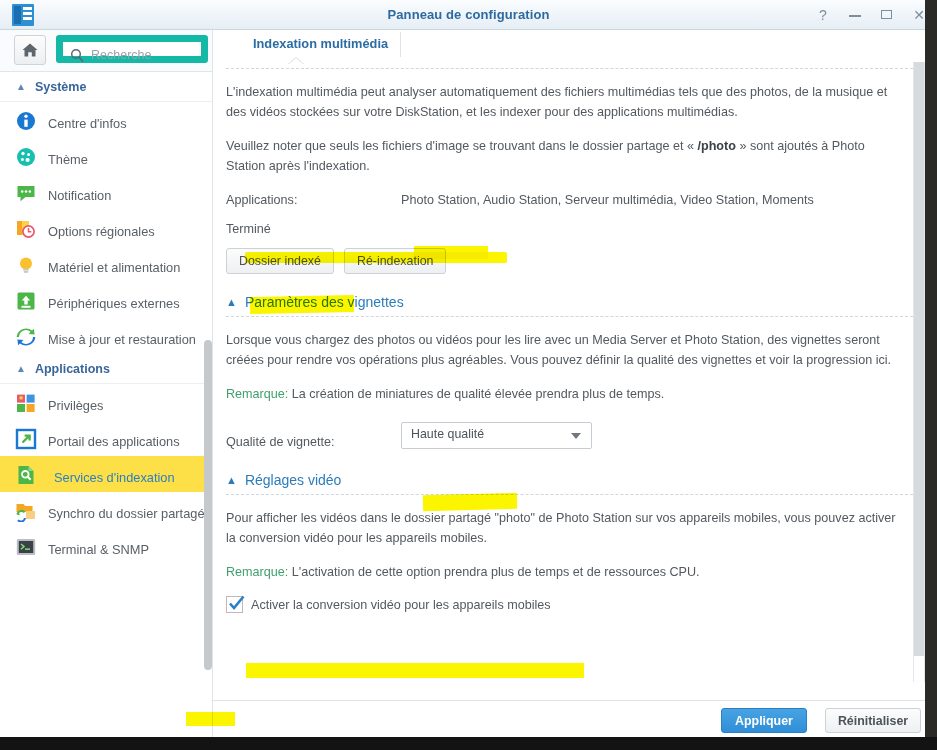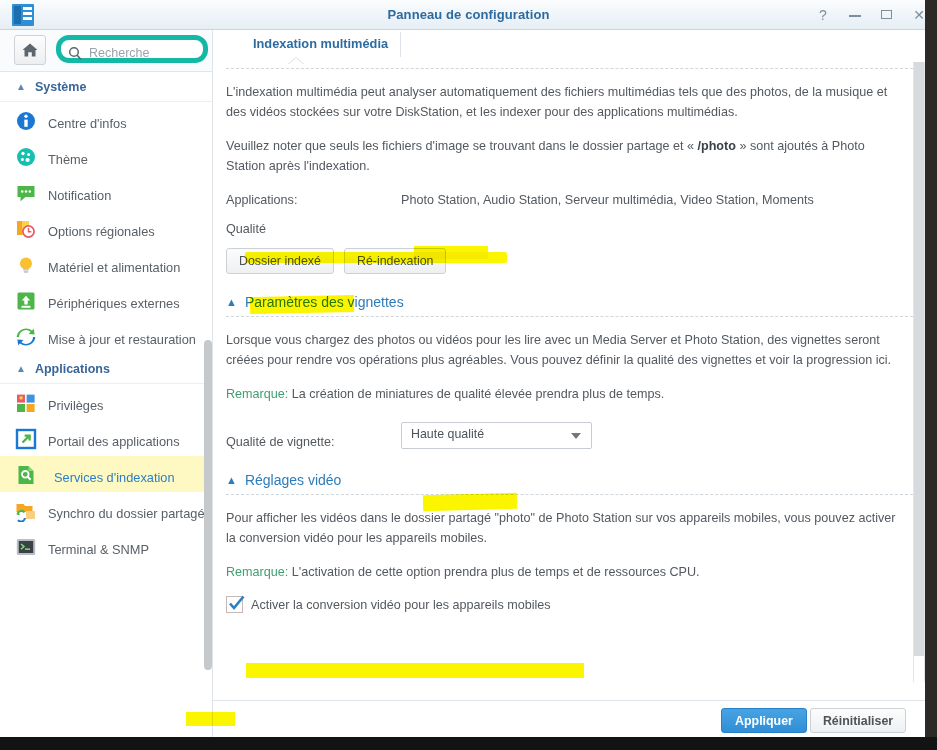--- a/index.html
+++ b/index.html
@@ -111,22 +111,22 @@
     border: 1px solid #cdd3d8;
     border-radius: 3px;
     cursor: pointer;
   }
   .homebtn svg { position:absolute; left:6px; top:6px; }
   .searchbox {
     position: absolute;
     left: 56px; top: 5px;
     width: 152px; height: 28px;
     background: #fff;
-    border: 5px solid #14b8a6;
-    border-radius: 13px;
+    border: 7px solid #14b8a6;
+    border-radius: 3px;
     box-sizing: border-box;
     cursor: text;
   }
   .searchbox .mag { position: absolute; left: 7px; top: 6px; }
   .searchbox .ph {
     position: absolute;
     left: 28px; top: 6px;
     font-size: 12.5px;
     color: #9aa4ac;
   }
@@ -153,21 +153,21 @@
   }
   .navitem {
     display: flex;
     align-items: flex-end;
     gap: 11px;
     padding: 6px 0 6px 15px;
     min-height: 36px;
     box-sizing: border-box;
     cursor: pointer;
   }
-  .navitem.sel { background: #fef9c3; gap: 17px; }
+  .navitem.sel { background: #fde047; gap: 17px; }
   .navitem .lbl {
     font-size: 12.8px;
     color: #585f66;
     line-height: 16px;
   }
   .navitem.sel .lbl { color: #2b7fc4; }
   .navitem .ico {
     width: 22px; height: 22px;
     flex: 0 0 22px;
     position: relative;
@@ -581,21 +581,21 @@
         <p class="ptext">L'indexation multimédia peut analyser automatiquement des fichiers multimédias tels que des photos, de la musique et des vidéos stockées sur votre DiskStation, et les indexer pour des applications multimédias.</p>
 
         <p class="ptext"><span>Veuillez noter que seuls les fichiers d'image se trouvant dans le dossier partage et « </span><b>/photo</b><span> » sont ajoutés à Photo Station après l'indexation.</span></p>
 
         <div class="kvrow">
           <div class="k">Applications:</div>
           <div>Photo Station, Audio Station, Serveur multimédia, Video Station, Moments</div>
         </div>
 
         <div class="kvrow">
-          <div>Qualité</div>
+          <div>Terminé</div>
         </div>
 
         <div class="btnrow">
           <button class="gbtn">Dossier indexé</button>
           <button class="gbtn">Ré-indexation</button>
         </div>
 
         <div class="sechead">
           <span class="cv">▲</span>
           <span>Paramètres des vignettes</span>
@@ -638,21 +638,21 @@
       </div>
     </div>
   </div>
 
   <div class="main-sb">
       <i></i>
     </div>
 
   <div class="footer">
     <button class="blue-btn fb" style="left:508px">Appliquer</button>
-    <button class="grey-btn fb" style="left:597px">Réinitialiser</button>
+    <button class="grey-btn fb" style="left:612px">Réinitialiser</button>
   </div>
 
   <div class="hl" style="left:245px;top:252px;width:262px;height:11px;border-radius:2px;"></div>
   <div class="hl" style="left:414px;top:246px;width:74px;height:13px;"></div>
   <div class="hl" style="left:250px;top:296px;width:104px;height:17px;transform:rotate(-1.2deg);"></div>
   <div class="hl" style="left:423px;top:494px;width:94px;height:16px;transform:rotate(-1.5deg);"></div>
   <div class="hl" style="left:246px;top:663px;width:338px;height:15px;"></div>
   <div class="hl" style="left:186px;top:712px;width:49px;height:14px;"></div>
 
   <div class="edge-right"></div>

